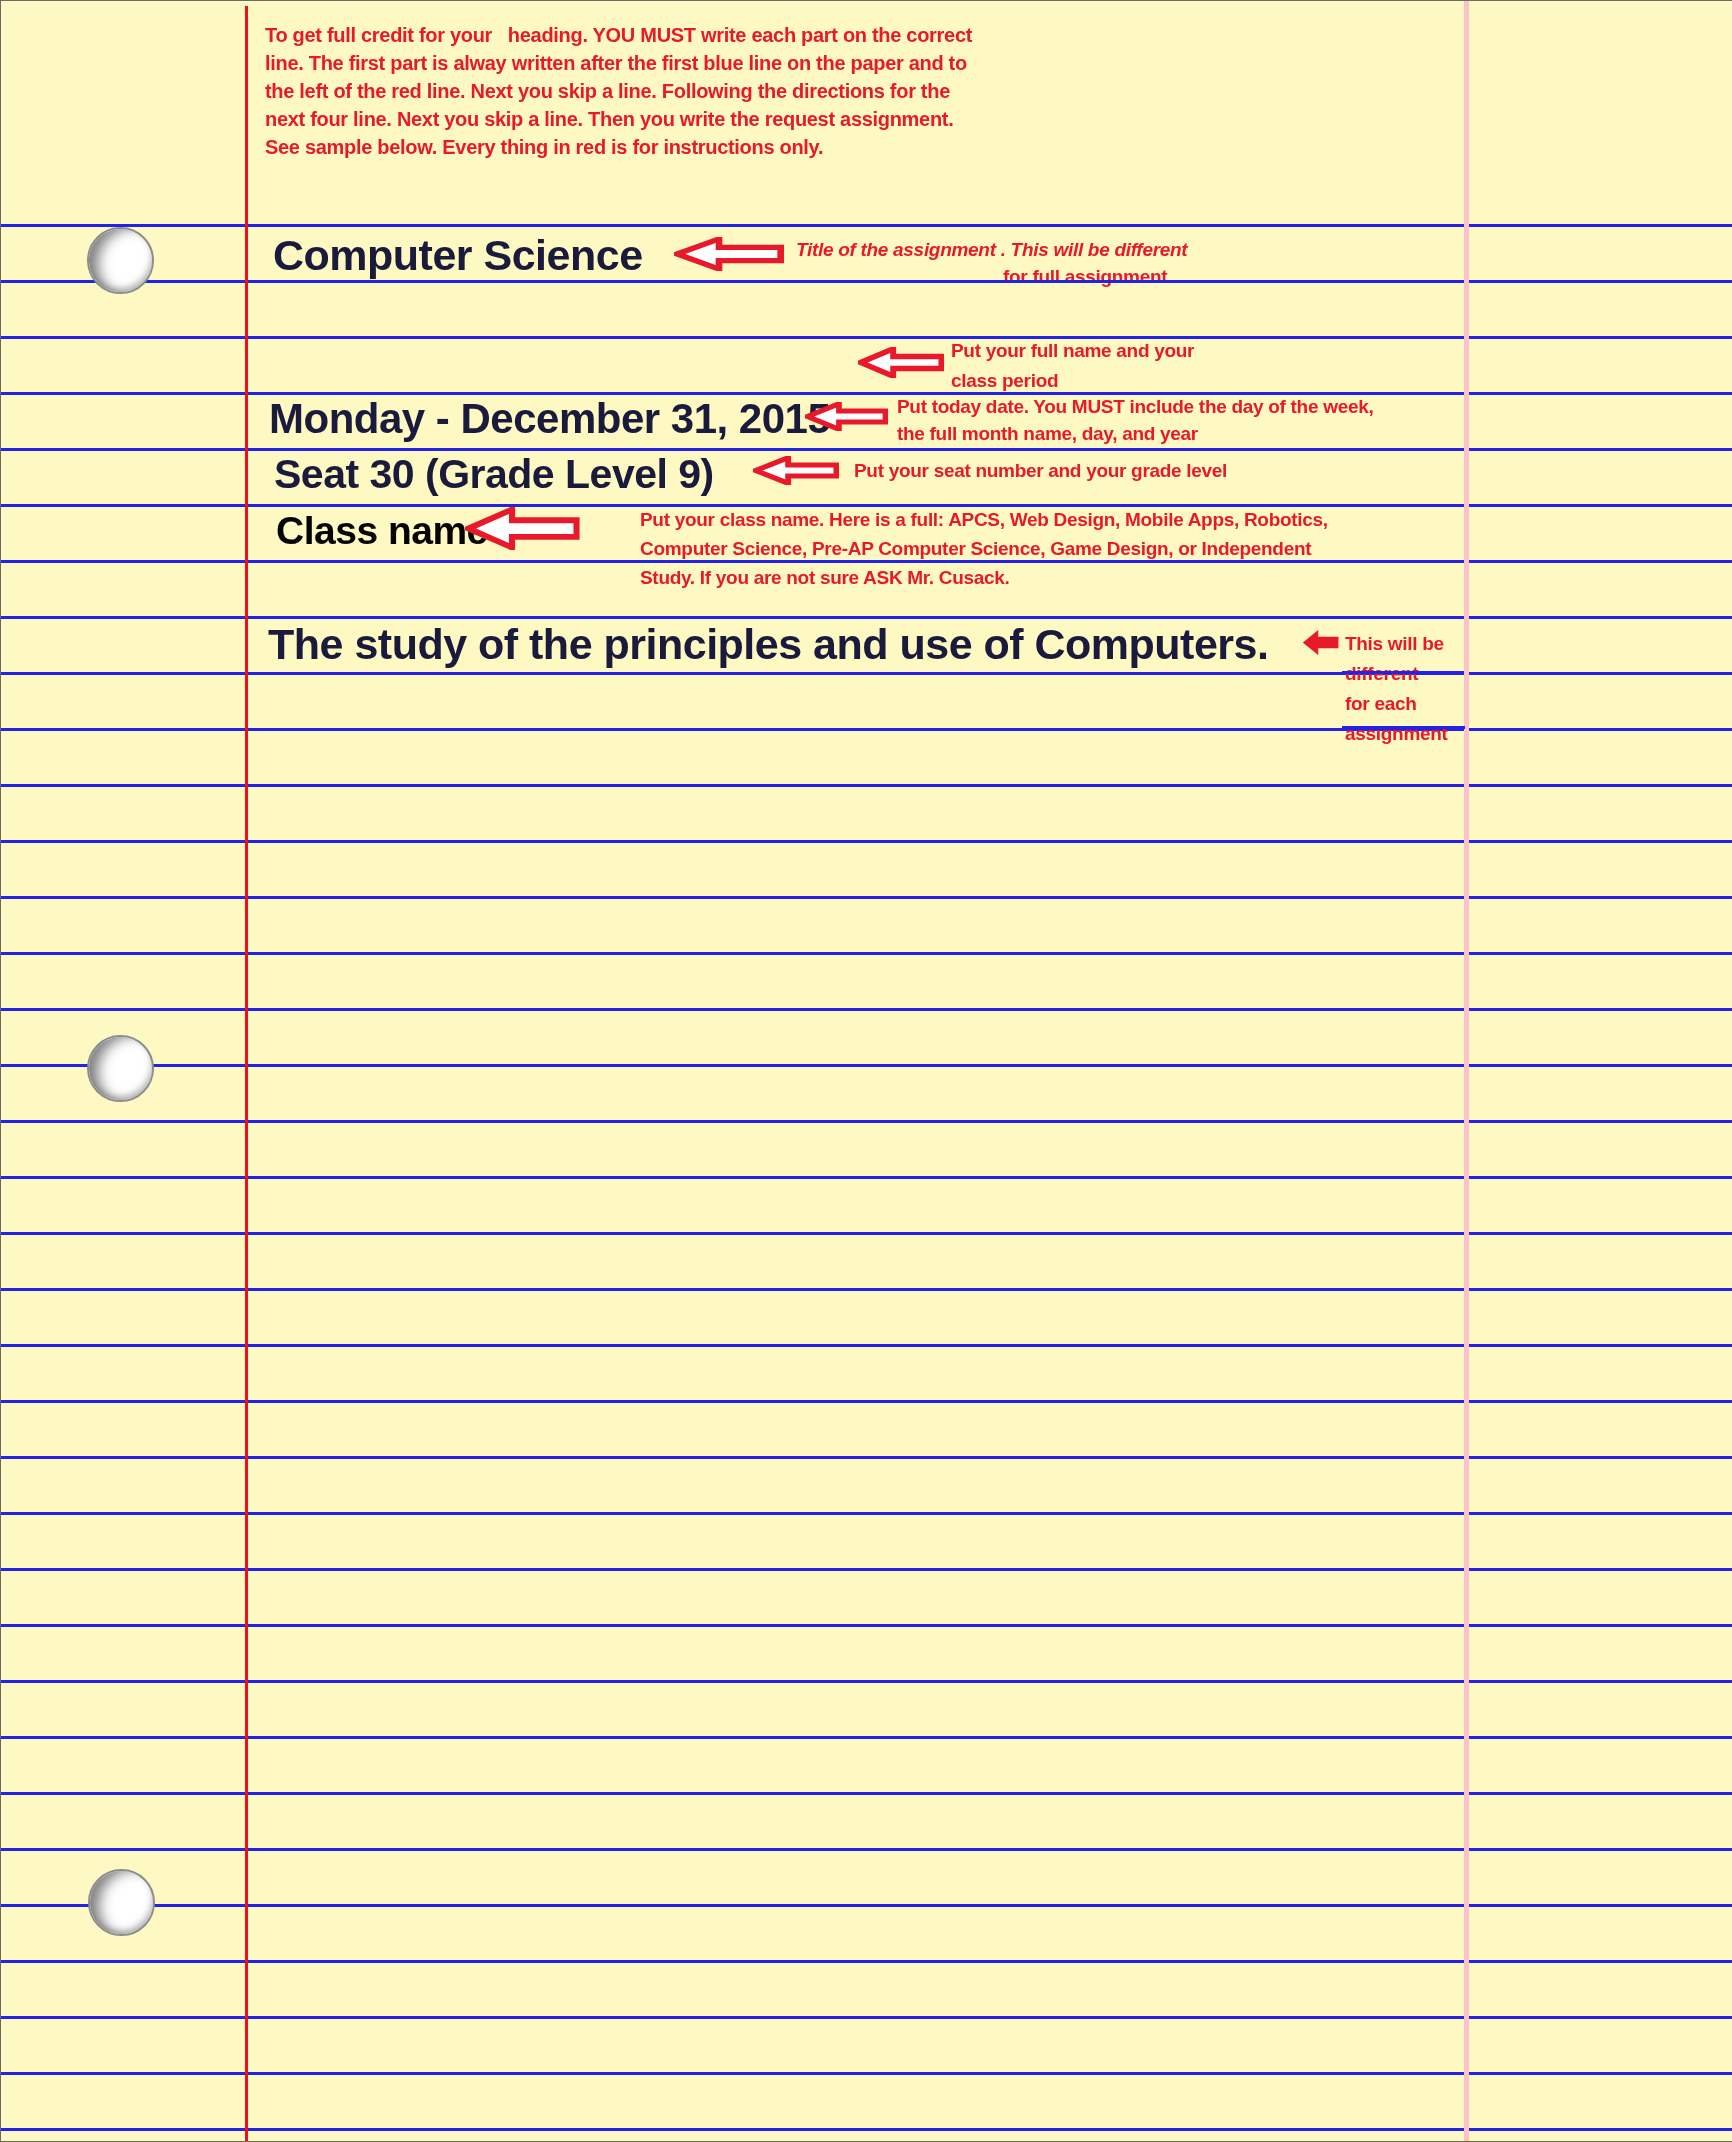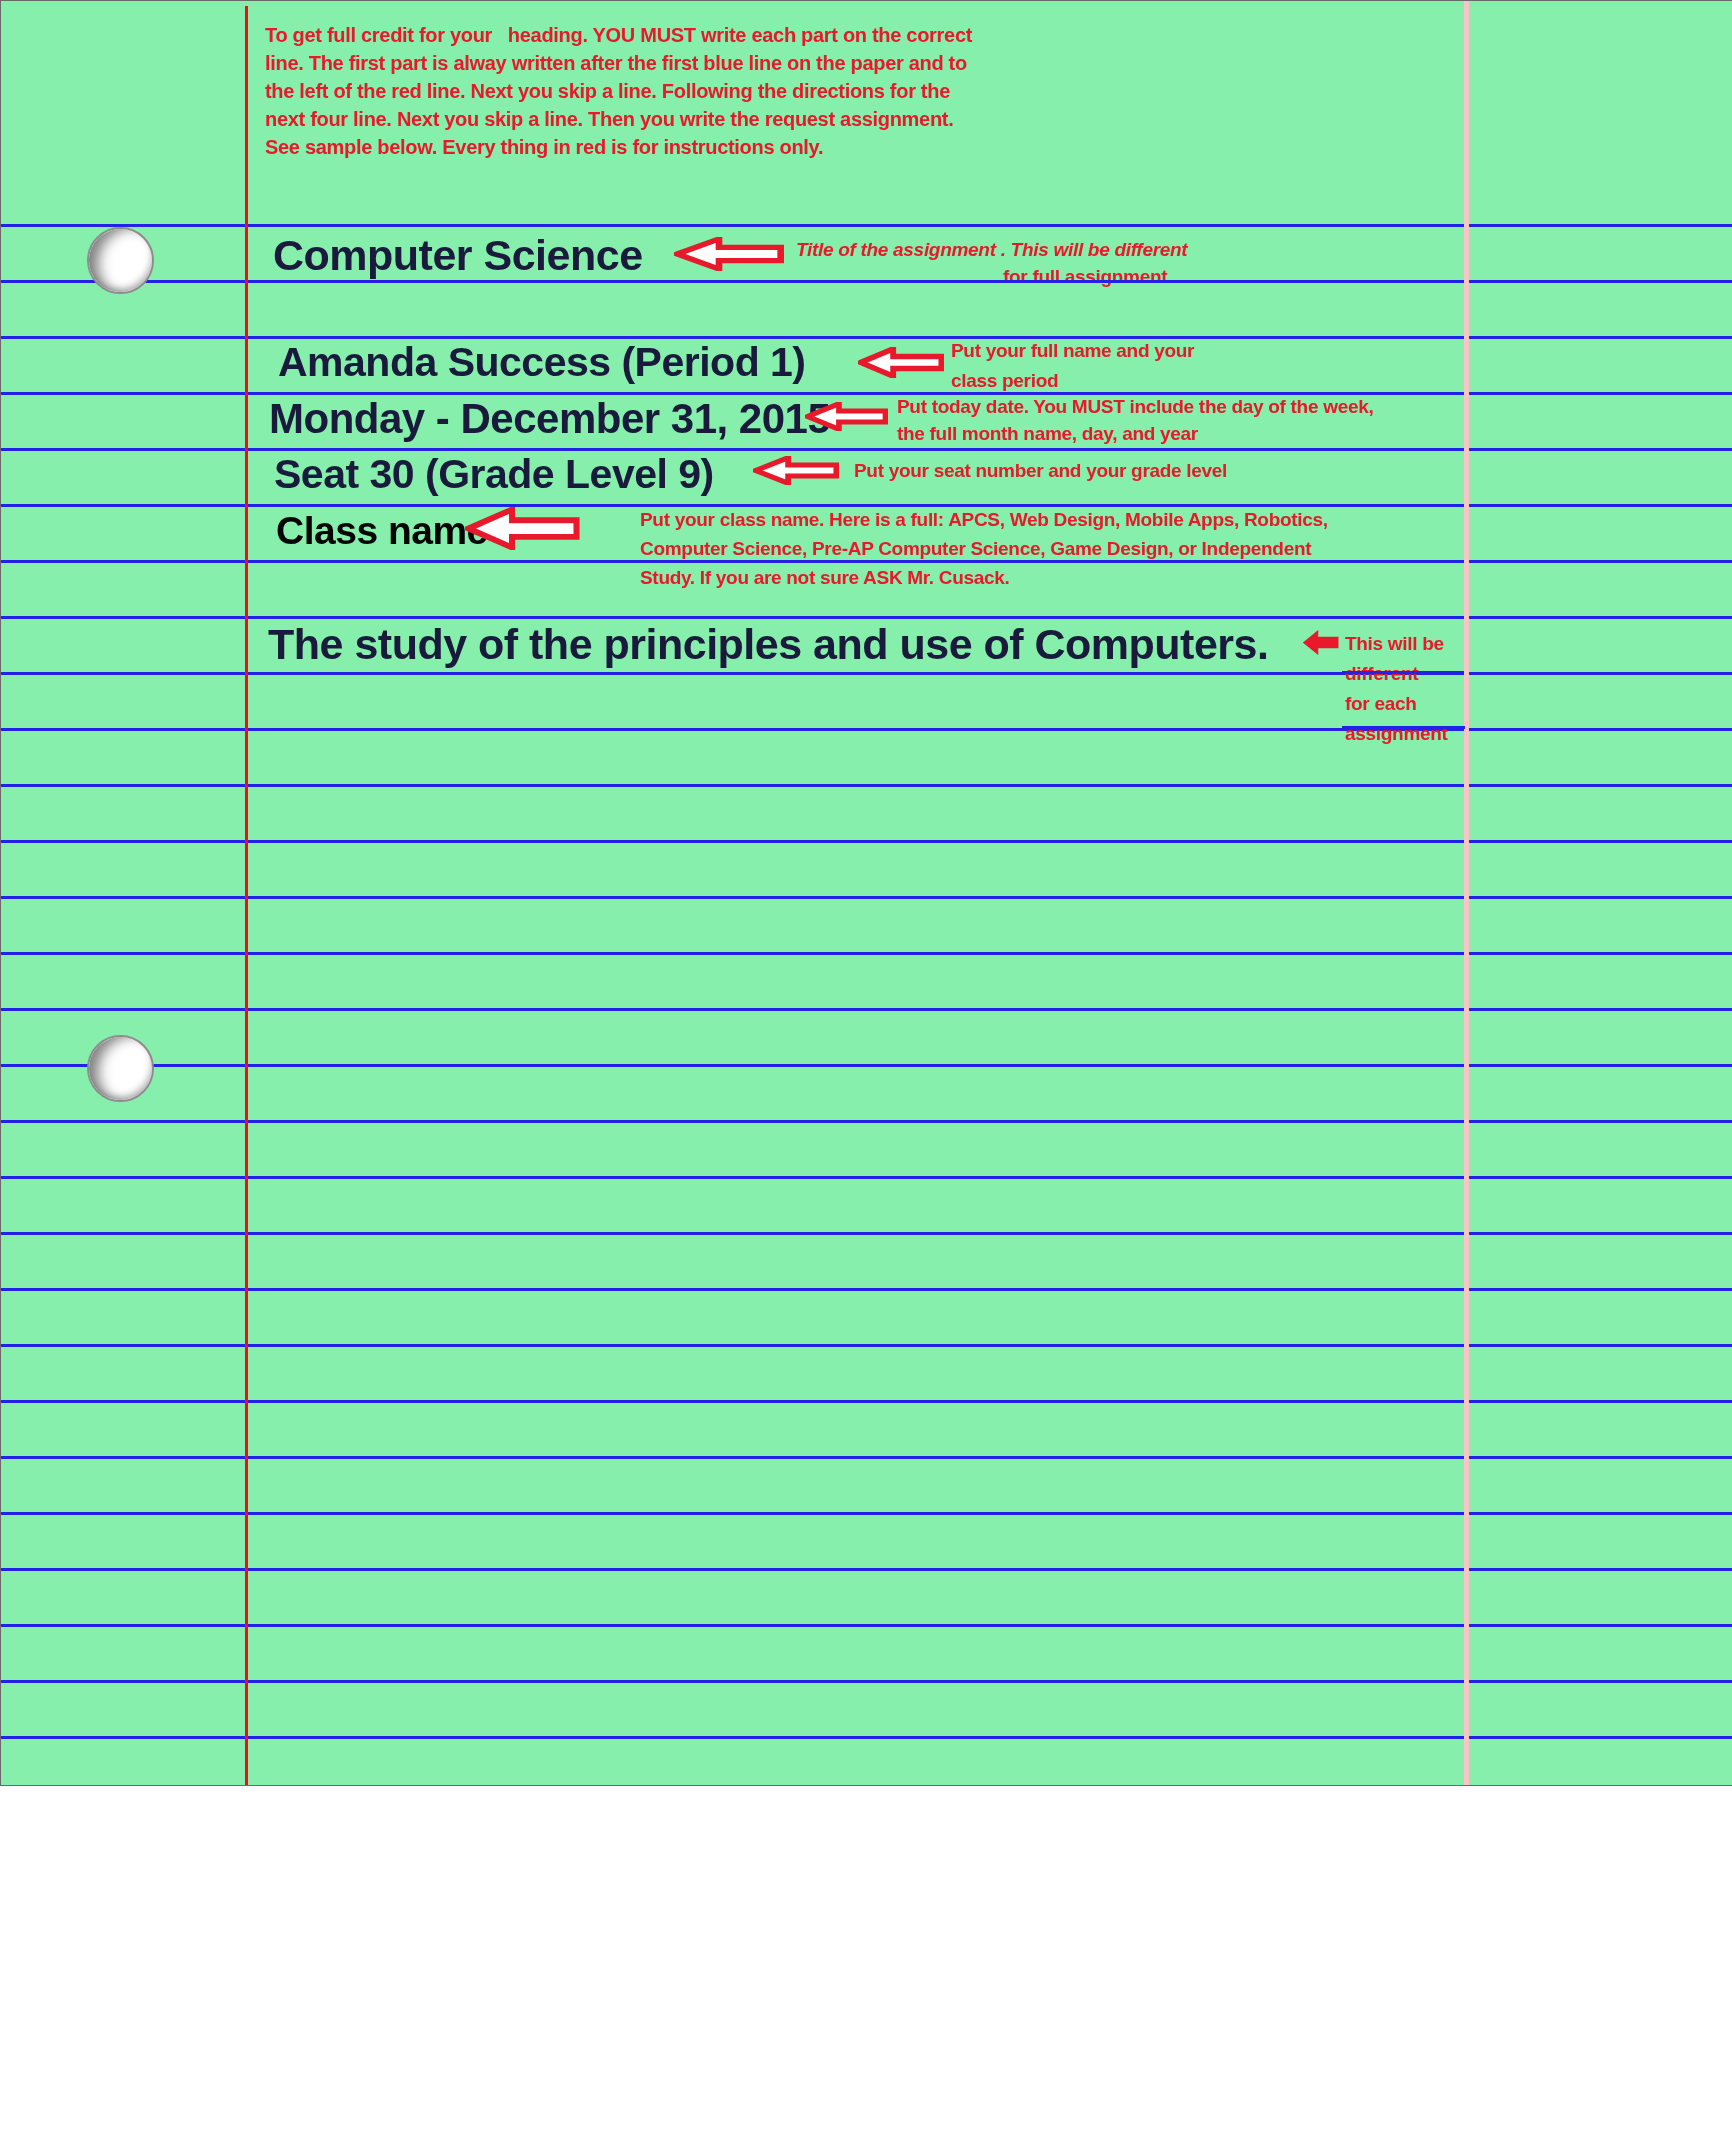--- a/index.html
+++ b/index.html
@@ -12,22 +12,22 @@
     --page-border:#6a6a6a;
   }
   *{margin:0;padding:0;box-sizing:border-box;}
   body{
     background:#fff;
     font-family:"Liberation Sans","DejaVu Sans",sans-serif;
   }
   .paper{
     position:relative;
     width:1733px;
-    height:1786px;
-    background:#86efac;
+    height:2142px;
+    background:#fef9c3;
     border:1.8px solid var(--page-border);
     overflow:hidden;
   }
   
   .rules{
     position:absolute;
     left:0;right:0;
     top:223px;
     height:1908px;
     background:repeating-linear-gradient(
@@ -136,21 +136,20 @@
   <div class="hole h2"></div>
   <div class="hole h3"></div>
 
   <div class="red-note instructions">To get full credit for your   heading. YOU MUST write each part on the correct
 line. The first part is alway written after the first blue line on the paper and to
 the left of the red line. Next you skip a line. Following the directions for the
 next four line. Next you skip a line. Then you write the request assignment.
 See sample below. Every thing in red is for instructions only.</div>
 
   <div class="heading t-title">Computer Science</div>
-  <div class="heading t-name">Amanda Success (Period 1)</div>
   <div class="heading t-date">Monday - December 31, 2015</div>
   <div class="heading t-seat">Seat 30 (Grade Level 9)</div>
   <div class="heading t-class">Class name</div>
   <div class="heading t-assign">The study of the principles and use of Computers.</div>
 
   <div class="arrow a-title">
     <svg viewBox="0 0 132 52" preserveAspectRatio="none">
       <path d="M4 26 L54 3 L54 16 L128 16 L128 36 L54 36 L54 49 Z" fill="#ffffff" stroke="#e8192b" stroke-width="8" stroke-linejoin="miter"></path>
     </svg>
   </div>

